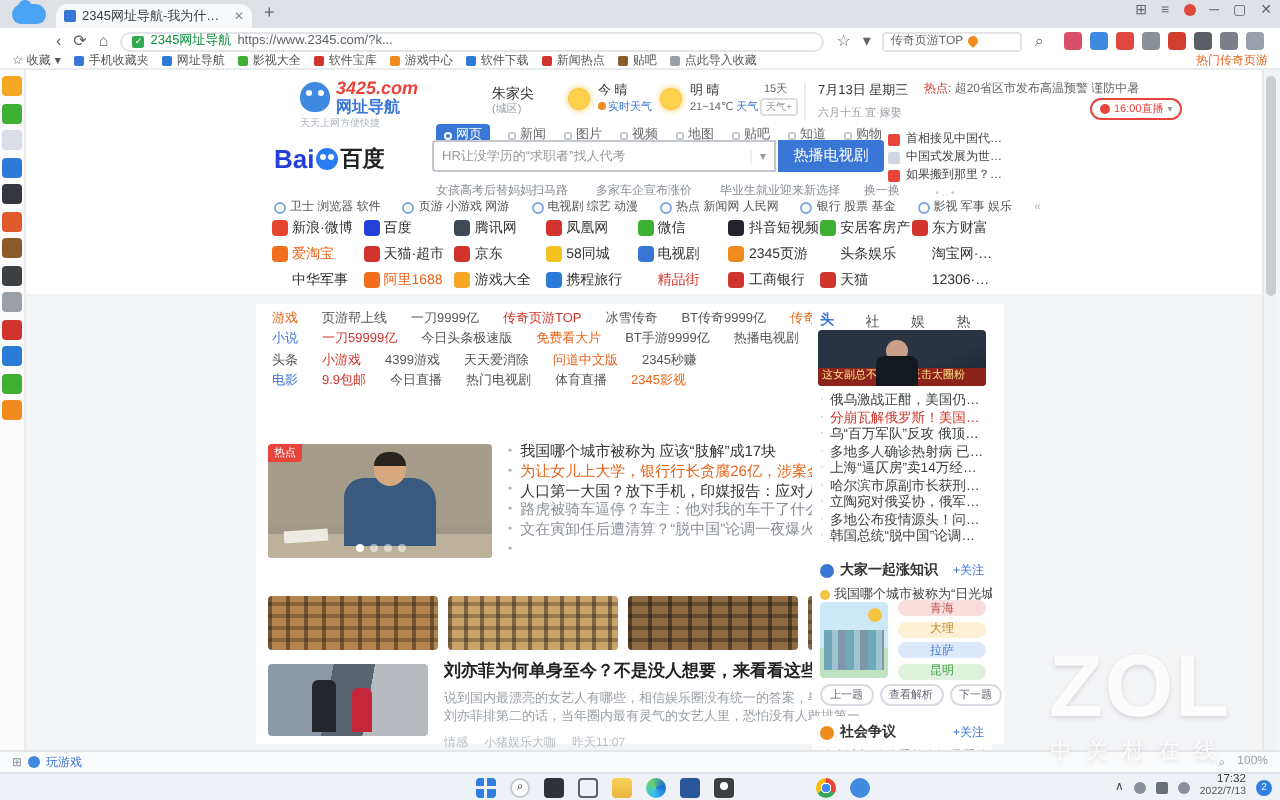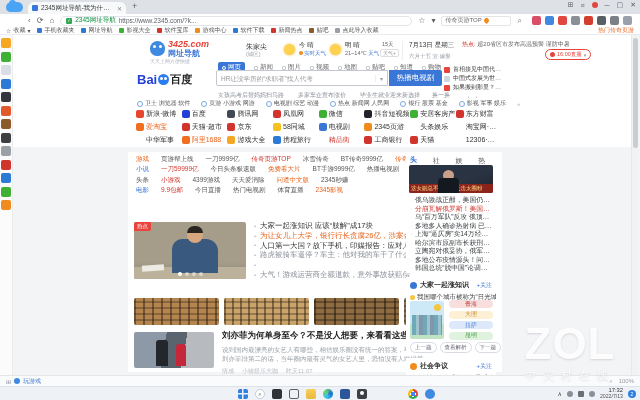--- a/index.html
+++ b/index.html
@@ -691,45 +691,45 @@
             <i></i>
             <i></i>
             <i></i>
           </span>
       </div>
 
       <div class="hlist">
 
           <div class="hl">
             <i>•</i>
-            <em style="color: rgb(51, 51, 51);">大家一起涨知识 应该“肢解”成17块</em>
+            <em style="color: rgb(51, 51, 51);">我国哪个城市被称为 应该“肢解”成17块</em>
           </div>
 
           <div class="hl">
             <i>•</i>
             <em style="color: rgb(232, 100, 27);">为让女儿上大学，银行行长贪腐26亿，涉案金额高达3.5亿</em>
           </div>
 
           <div class="hl">
             <i>•</i>
             <em style="color: rgb(51, 51, 51);">人口第一大国？放下手机，印媒报告：应对人口问题拐点</em>
           </div>
 
           <div class="hl">
             <i>•</i>
             <em style="color: rgb(138, 143, 152);">路虎被骑车逼停？车主：他对我的车干了什么！</em>
           </div>
 
           <div class="hl">
             <i>•</i>
+            <em style="color: rgb(138, 143, 152);">文在寅卸任后遭清算？“脱中国”论调一夜爆火</em>
           </div>
 
           <div class="hl">
             <i>•</i>
-            <em style="color: rgb(138, 143, 152);">大气！游戏运营商全额退款，意外事故获赔偿</em>
           </div>
 
       </div>
 
       <div class="imgrow">
         <span class="aimg v1"></span>
         <span class="aimg v2"></span>
         <span class="aimg v3"></span>
         <span class="aimg v4"></span>
       </div>

